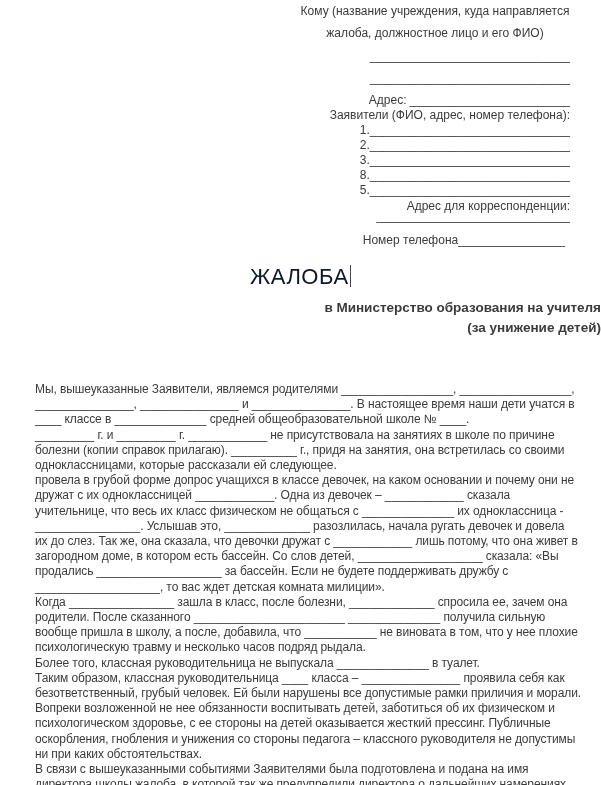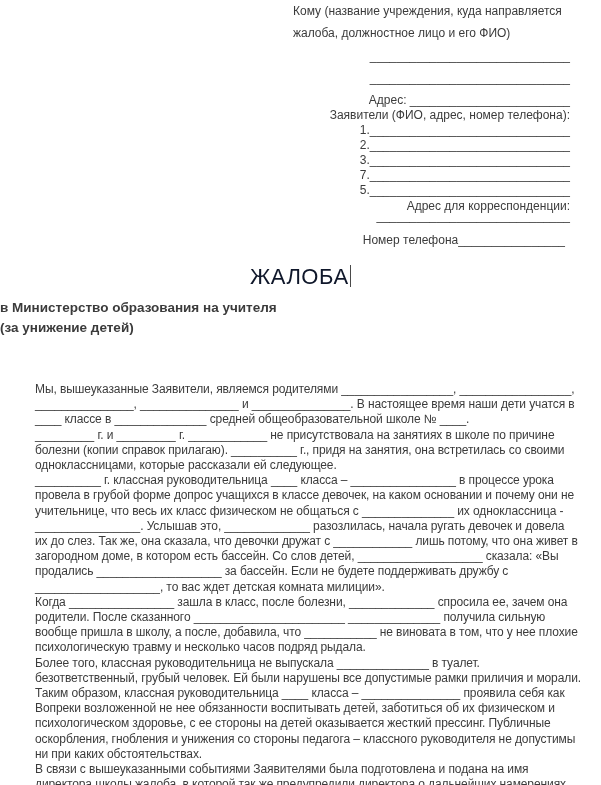--- a/index.html
+++ b/index.html
@@ -15,21 +15,22 @@
   .abs { position: absolute; white-space: pre; }
   .hdr {
     font-size: 12px;
     right: 31px;
     text-align: right;
     line-height: 14px;
   }
   .to-line {
     position: absolute;
     width: 300px;
-    right: 8px;
+    right: 16px;
+    text-align: center;
     font-size: 12px;
     white-space: pre;
   }
   .doc-title {
     position: absolute;
     top: 264px;
     left: 0;
     width: 100%;
     text-align: center;
     font-size: 22px;
@@ -42,21 +43,21 @@
     width: 1.5px;
     height: 22px;
     background: #4a4a4a;
     vertical-align: -3px;
     margin-left: 1px;
   }
   .sub {
     position: absolute;
     left: 0;
     width: 100%;
-    text-align: left;
+    text-align: right;
     font-size: 13.5px;
     font-weight: bold;
     white-space: pre;
     line-height: 18px;
   }
   .body-text {
     position: absolute;
     left: 35px;
     top: 352px;
     width: 566px;
@@ -77,54 +78,54 @@
 
   <div class="abs hdr" style="top:49px">______________________________</div>
   <div class="abs hdr" style="top:71px">______________________________</div>
 
   <div class="abs hdr" style="top:93px">Адрес: ________________________</div>
   <div class="abs hdr" style="top:108px">Заявители (ФИО, адрес, номер телефона):</div>
 
   <div class="abs hdr" style="top:123px">1.______________________________</div>
   <div class="abs hdr" style="top:138px">2.______________________________</div>
   <div class="abs hdr" style="top:153px">3.______________________________</div>
-  <div class="abs hdr" style="top:168px">7.______________________________</div>
+  <div class="abs hdr" style="top:168px">8.______________________________</div>
   <div class="abs hdr" style="top:183px">5.______________________________</div>
 
   <div class="abs hdr" style="top:199px">Адрес для корреспонденции:</div>
   <div class="abs hdr" style="top:209px">_____________________________</div>
 
   <div class="abs hdr" style="top:233px; right:36px">Номер телефона________________</div>
 
   <div class="doc-title"><span>ЖАЛОБА</span><span class="caret"></span></div>
   <div class="sub" style="top:299px">в Министерство образования на учителя</div>
   <div class="sub" style="top:319px">(за унижение детей)</div>
 
   <div class="body-text">
     <div class="bline">Мы, вышеуказанные Заявители, являемся родителями _________________, _________________,</div>
     <div class="bline">_______________, _______________ и _______________. В настоящее время наши дети учатся в</div>
     <div class="bline">____ классе в ______________ средней общеобразовательной школе № ____.</div>
     <div class="bline">_________ г. и _________ г. ____________ не присутствовала на занятиях в школе по причине</div>
     <div class="bline">болезни (копии справок прилагаю). __________ г., придя на занятия, она встретилась со своими</div>
     <div class="bline">одноклассницами, которые рассказали ей следующее.</div>
-    <div class="bline">__________ г. классная руководительница ____ класса – ________________ в процессе урока</div>
     <div class="bline">провела в грубой форме допрос учащихся в классе девочек, на каком основании и почему они не</div>
+    <div class="bline">дружат с их одноклассницей ____________. Одна из девочек – ____________ сказала</div>
     <div class="bline">учительнице, что весь их класс физическом не общаться с ______________ их одноклассница -</div>
     <div class="bline">________________. Услышав это, _____________ разозлилась, начала ругать девочек и довела</div>
     <div class="bline">их до слез. Так же, она сказала, что девочки дружат с ____________ лишь потому, что она живет в</div>
     <div class="bline">загородном доме, в котором есть бассейн. Со слов детей, ___________________ сказала: «Вы</div>
     <div class="bline">продались ___________________ за бассейн. Если не будете поддерживать дружбу с</div>
     <div class="bline">___________________, то вас ждет детская комната милиции».</div>
     <div class="bline">Когда ________________ зашла в класс, после болезни, _____________ спросила ее, зачем она</div>
     <div class="bline">родители. После сказанного _______________________ ______________ получила сильную</div>
     <div class="bline">вообще пришла в школу, а после, добавила, что ___________ не виновата в том, что у нее плохие</div>
     <div class="bline">психологическую травму и несколько часов подряд рыдала.</div>
     <div class="bline">Более того, классная руководительница не выпускала ______________ в туалет.</div>
+    <div class="bline">Таким образом, классная руководительница ____ класса – _______________ проявила себя как</div>
     <div class="bline">безответственный, грубый человек. Ей были нарушены все допустимые рамки приличия и морали.</div>
-    <div class="bline">Таким образом, классная руководительница ____ класса – _______________ проявила себя как</div>
     <div class="bline">Вопреки возложенной не нее обязанности воспитывать детей, заботиться об их физическом и</div>
     <div class="bline">психологическом здоровье, с ее стороны на детей оказывается жесткий прессинг. Публичные</div>
     <div class="bline">оскорбления, гнобления и унижения со стороны педагога – классного руководителя не допустимы</div>
     <div class="bline">ни при каких обстоятельствах.</div>
     <div class="bline">В связи с вышеуказанными событиями Заявителями была подготовлена и подана на имя</div>
     <div class="bline">директора школы жалоба, в которой так же предупредили директора о дальнейших намерениях</div>
   </div>
 
 </div>
 

